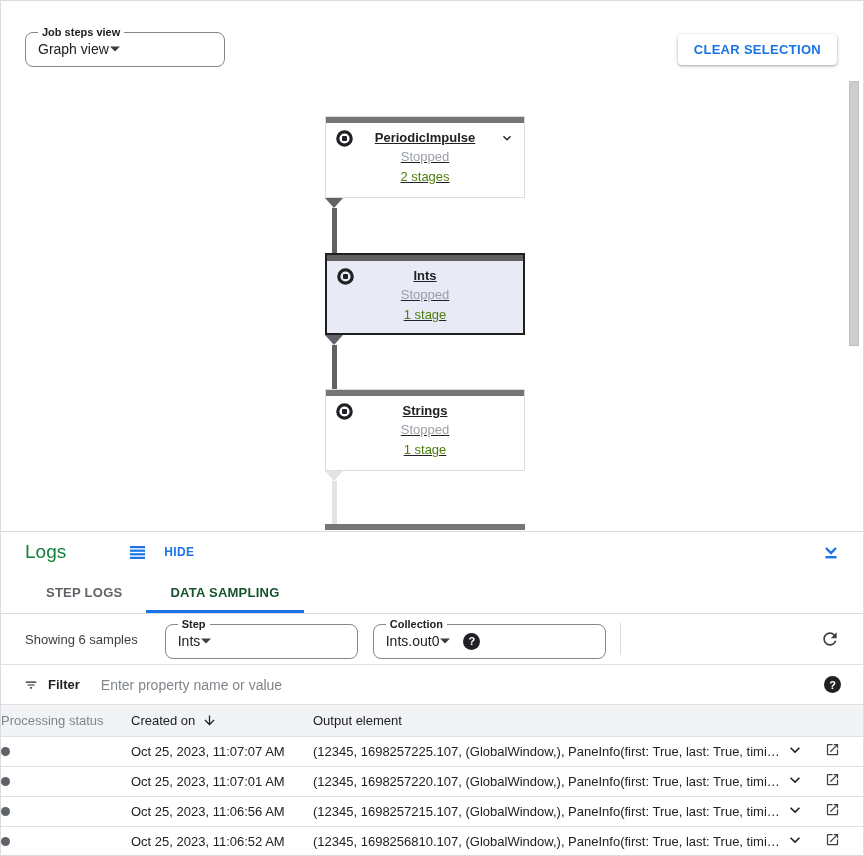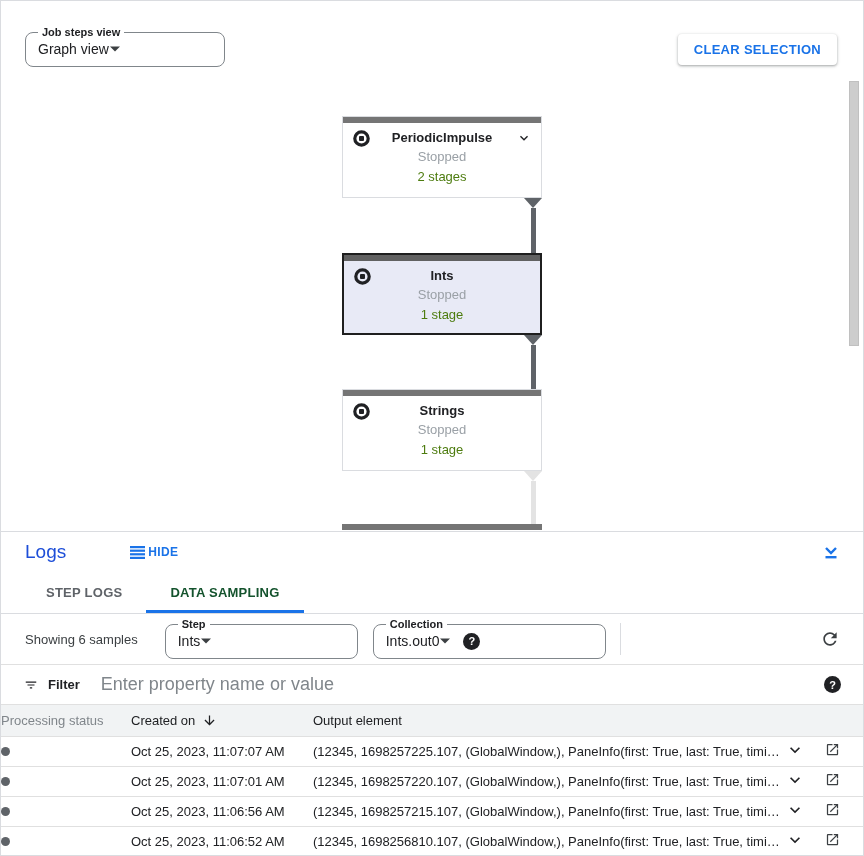--- a/index.html
+++ b/index.html
@@ -12,21 +12,21 @@
   .select-field { position:absolute; margin:0; padding:0 20px 6px 12px; border:1px solid #80868b; border-radius:8px; background:#fff; cursor:pointer; }
   .select-field legend { font-size:11px; font-weight:700; color:#202124; padding:0 4px; margin-left:0; line-height:1; }
   .select-value-row { display:flex; align-items:center; justify-content:flex-start; height:22px; font-size:14px; color:#202124; }
 
   .steps-view { left:24px; top:26px; width:200px; }
 
   .clear-btn { position:absolute; top:33px; right:26px; height:31px; padding:0 16px; background:#fff; border:none; border-radius:4px;
     box-shadow:0 1px 2px rgba(60,64,67,.30), 0 1px 3px 1px rgba(60,64,67,.15);
     color:#1a73e8; font-size:13px; font-weight:700; letter-spacing:.3px; font-family:inherit; cursor:pointer; }
 
-  .graph-col { position:absolute; left:341px; top:115px; width:200px; display:flex; flex-direction:column; align-items:flex-end; }
+  .graph-col { position:absolute; left:324px; top:115px; width:200px; display:flex; flex-direction:column; align-items:flex-start;text-decoration:underline; }
   .node { position:relative; width:200px; height:82px; background:#fff; border:1px solid #dadce0; cursor:pointer; }
   .node.selected { border:2px solid #1f1f1f; background:#e8eaf6; }
   .node-topbar { height:6px; background:#757575; }
   .node.selected .node-topbar { background:#616161; }
   .node-body { text-align:center; padding-top:5px; }
   .node-name { font-size:13px; font-weight:700; color:#202124; line-height:19px; }
   .node-status { font-size:13px; color:#9aa0a6; line-height:20px; }
   .node-stages { font-size:13px; color:#4d7c0f; line-height:19px; }
   .stop-icon { position:absolute; left:10px; top:13px; width:17px; height:17px; }
   .node-chevron { position:absolute; right:9px; top:13px; width:16px; height:16px; cursor:pointer; }
@@ -40,40 +40,40 @@
   .c2 .conn-line { height:44px; }
   .c3 .conn-line { height:43px; }
   .partial-bar { width:200px; height:6px; background:#757575; }
 
   .scroll-thumb { position:absolute; right:4px; top:80px; width:10px; height:265px; background:#cdcdcd; border:1px solid #c0c0c0; }
 
   
   .logs-panel { position:absolute; left:0; top:530px; right:0; bottom:0; border-top:1px solid #dadce0; background:#fff; }
 
   .logs-header { display:flex; align-items:center; height:40px; padding:0 22px 0 24px; }
-  .logs-title { font-size:19px; color:#1d4ed8; }
-  .hide-btn { display:flex; align-items:center; gap:3px; margin-left:60px; background:none; border:none; color:#1a73e8; font-size:12px; font-weight:700; letter-spacing:.4px; font-family:inherit; cursor:pointer; padding:4px; }
+  .logs-title { font-size:19px; color:#15803d; }
+  .hide-btn { display:flex; align-items:center; gap:19px; margin-left:60px; background:none; border:none; color:#1a73e8; font-size:12px; font-weight:700; letter-spacing:.4px; font-family:inherit; cursor:pointer; padding:4px; }
   .collapse-btn { margin-left:auto; background:none; border:none; padding:2px; cursor:pointer; line-height:0; }
 
   .tabs-row { display:flex; align-items:stretch; height:42px; border-bottom:1px solid #dadce0; padding-left:21px; }
   .tab { display:flex; align-items:center; padding:0 24px; font-size:13px; font-weight:700; letter-spacing:.25px; color:#5f6368; cursor:pointer; position:relative; background:none; border:none; font-family:inherit; }
   .tab.active { color:#14532d; }
   .tab.active::after { content:""; position:absolute; left:0; right:0; bottom:0; height:3px; background:#1a73e8; }
 
   .sampling-row { display:flex; align-items:center; height:51px; padding-left:24px; border-bottom:1px solid #e0e0e0; position:relative; }
   .showing-text { font-size:13px; color:#3c4043; }
   .step-select { position:static; margin-left:27px; width:193px; }
   .collection-select { position:static; margin-left:15px; width:233px; }
   .sel-right { display:flex; align-items:center; gap:12px; }
   .v-divider { width:1px; height:32px; background:#dadce0; margin-left:14px; }
   .refresh-btn { margin-left:auto; margin-right:21px; background:none; border:none; padding:2px; cursor:pointer; line-height:0; }
 
   .filter-row { display:flex; align-items:center; height:40px; padding:0 22px; border-bottom:1px solid #e0e0e0; }
   .filter-label { font-size:13px; font-weight:700; color:#202124; margin-left:9px; }
-  .filter-input { flex:1; border:none; outline:none; font-size:18px; font-family:inherit; color:#404040; margin-left:19px; background:transparent; }
+  .filter-input { flex:1; border:none; outline:none; font-size:14px; font-family:inherit; color:#404040; margin-left:19px; background:transparent; }
   .filter-input::placeholder { color:#80868b; }
 
   .help-icon { width:17px; height:17px; border-radius:50%; background:#202124; color:#fff; font-size:11px; font-weight:700; display:inline-flex; align-items:center; justify-content:center; cursor:pointer; flex:none; }
 
   table.samples { width:100%; border-collapse:collapse; table-layout:fixed; }
   table.samples col.c-status { width:130px; } table.samples col.c-created { width:182px; }
   table.samples col.c-chev { width:40px; } table.samples col.c-launch { width:38px; }
   table.samples th { height:31px; background:#f1f3f4; border-bottom:1px solid #e0e0e0; font-size:13px; text-align:left; padding:0; font-weight:400; }
   th.h-status { color:#80868b; padding-left:18px; }
   th.h-created, th.h-output { color:#202124; font-weight:700; }

